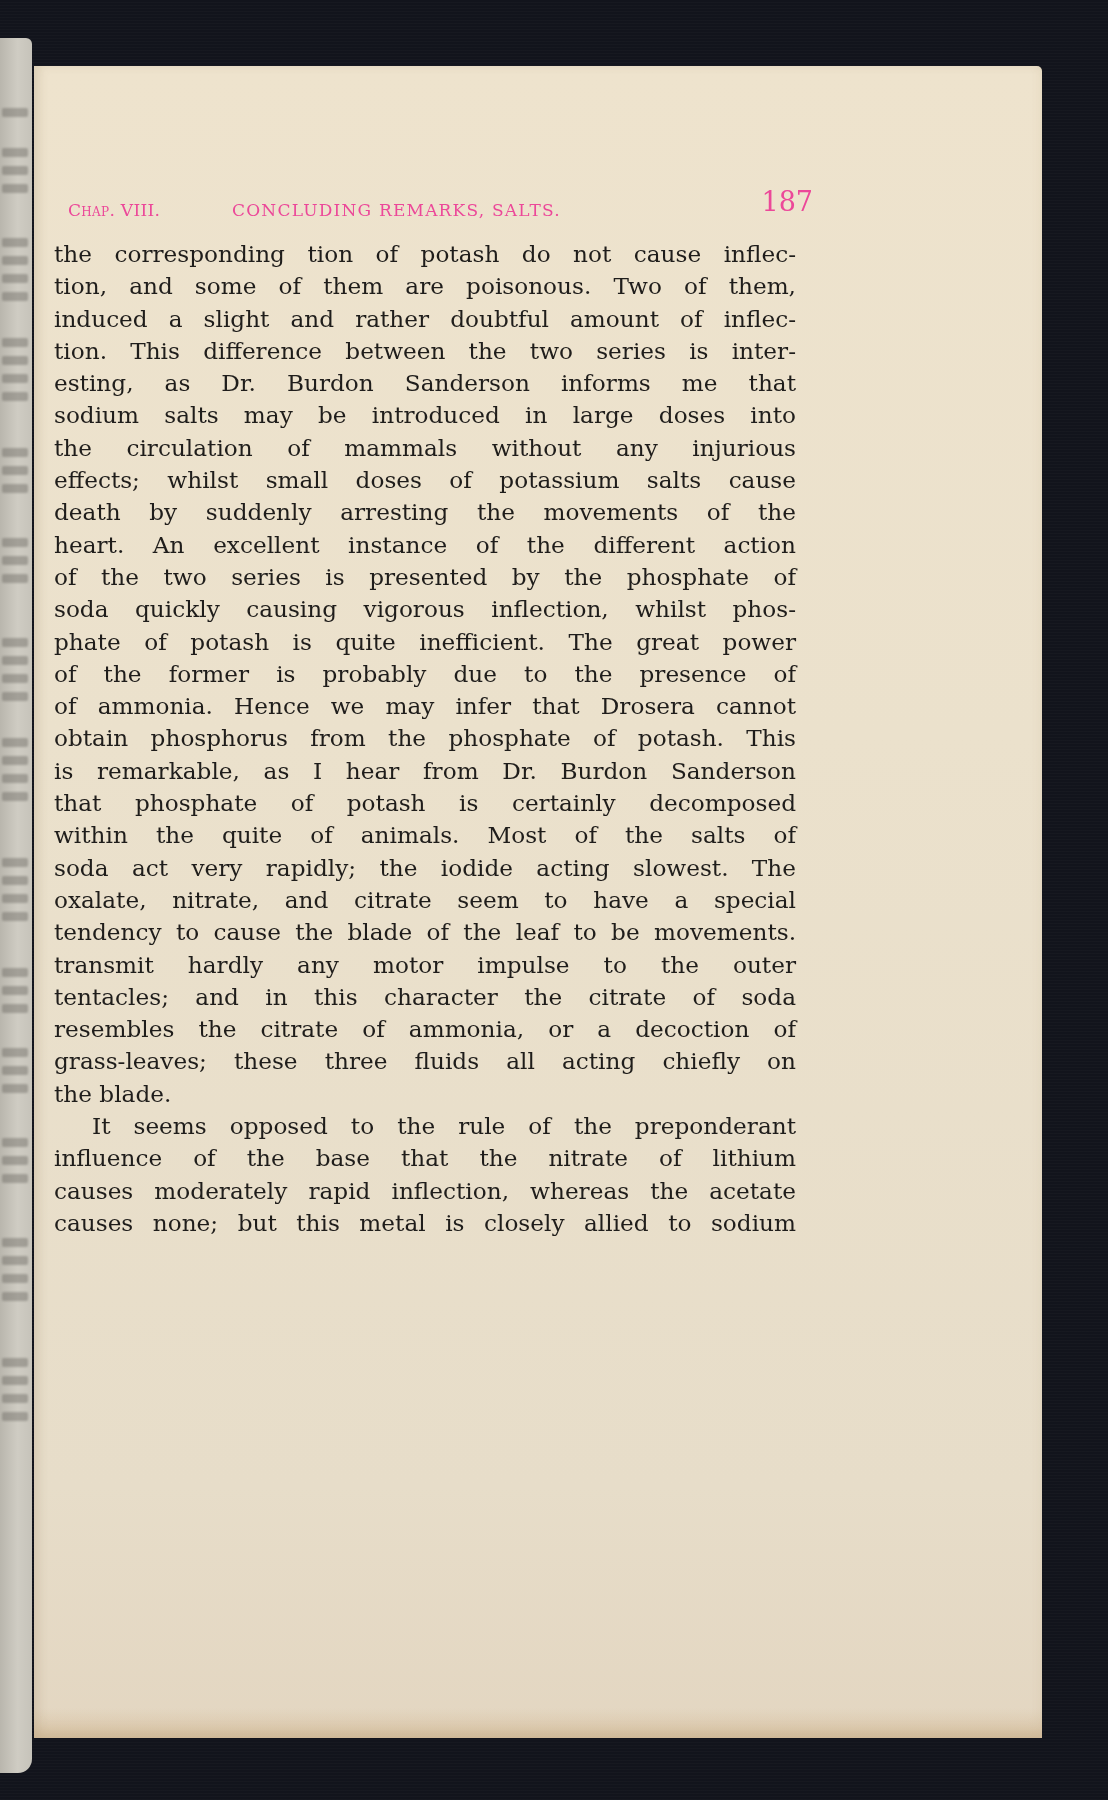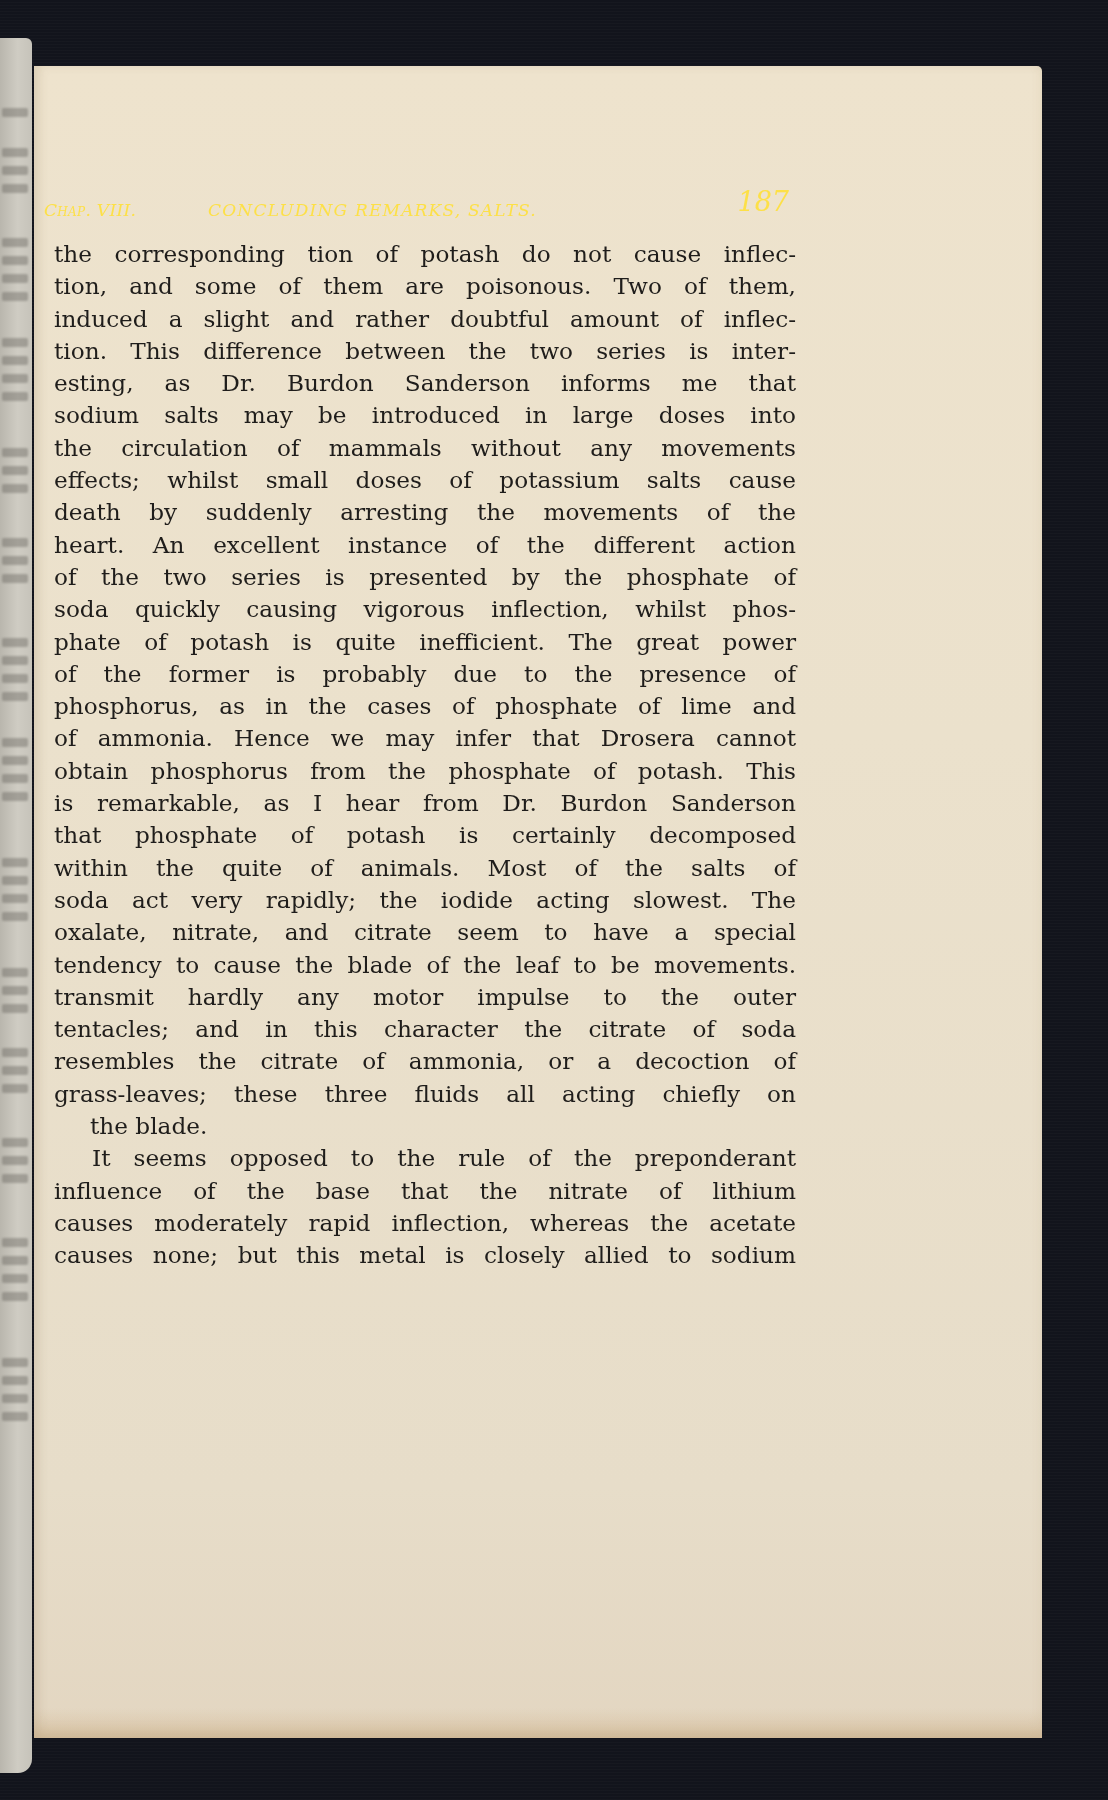--- a/index.html
+++ b/index.html
@@ -23,43 +23,43 @@
     position: absolute; left: 34px; top: 66px; width: 1008px; height: 1672px;
     background: linear-gradient(180deg, #eee3cd 0%, #ebe1cc 40%, #e7ddc9 85%, #e3d6c1 100%);
     box-shadow: inset 6px 0 10px rgba(120,100,70,0.10), inset 0 -8px 12px rgba(160,120,70,0.12);
     border-top-right-radius: 5px;
   }
   .page::after {
     content: ""; position: absolute; left: 0; right: 0; bottom: 0; height: 30px;
     background: linear-gradient(0deg, rgba(190,150,95,0.28), transparent);
   }
   .running-head {
-    position: absolute; left: 44px; top: 186px; width: 745px; height: 40px;
-    font-family: "DejaVu Serif", "Liberation Serif", serif; color: #fde047; font-style: italic;
+    position: absolute; left: 68px; top: 186px; width: 745px; height: 40px;
+    font-family: "DejaVu Serif", "Liberation Serif", serif; color: #ec4899;
   }
   .chap {
     position: absolute; left: 0; top: 14px; font-size: 17px; letter-spacing: 0.3px;
     font-variant: small-caps;
   }
   .title {
     position: absolute; left: 164px; top: 14px; font-size: 17px; letter-spacing: 1.2px; text-align: center;
   }
   .page-number {
     position: absolute; right: 0; top: 0; font-size: 27px;
   }
   .body-text {
     position: absolute; left: 54px; top: 238px; width: 742px;
     font-family: "DejaVu Serif", "Liberation Serif", serif;
     font-size: 23.2px; line-height: 32.3px; color: #1f1d1b;
   }
   .line {
     display: block; height: 32.3px; white-space: nowrap;
     text-align: justify; text-align-last: justify;
   }
-  .line.last { text-align-last: left; margin-left: 36px; }
+  .line.last { text-align-last: left; }
   .line.indent { padding-left: 38px; }
 </style>
 </head>
 <body>
 
 <div class="prev-page-strip">
   <div class="ghost" style="top:70px"></div>
     <div class="ghost" style="top:110px"></div>
   <div class="ghost" style="top:128px"></div>
     <div class="ghost" style="top:146px"></div>
@@ -117,29 +117,28 @@
 </div>
 
 <div class="body-text">
   <div>
     <span class="line">the corresponding tion of potash do not cause inflec-</span>
     <span class="line">tion, and some of them are poisonous.  Two of them,</span>
     <span class="line">induced a slight and rather doubtful amount of inflec-</span>
     <span class="line">tion.  This difference between the two series is inter-</span>
     <span class="line">esting, as Dr. Burdon Sanderson informs me that</span>
     <span class="line">sodium salts may be introduced in large doses into</span>
-    <span class="line">the circulation of mammals without any movements</span>
+    <span class="line">the circulation of mammals without any injurious</span>
     <span class="line">effects; whilst small doses of potassium salts cause</span>
     <span class="line">death by suddenly arresting the movements of the</span>
     <span class="line">heart.  An excellent instance of the different action</span>
     <span class="line">of the two series is presented by the phosphate of</span>
     <span class="line">soda quickly causing vigorous inflection, whilst phos-</span>
     <span class="line">phate of potash is quite inefficient.  The great power</span>
     <span class="line">of the former is probably due to the presence of</span>
-    <span class="line">phosphorus, as in the cases of phosphate of lime and</span>
     <span class="line">of ammonia.  Hence we may infer that Drosera cannot</span>
     <span class="line">obtain phosphorus from the phosphate of potash.  This</span>
     <span class="line">is remarkable, as I hear from Dr. Burdon Sanderson</span>
     <span class="line">that phosphate of potash is certainly decomposed</span>
     <span class="line">within the quite of animals.  Most of the salts of</span>
     <span class="line">soda act very rapidly; the iodide acting slowest.  The</span>
     <span class="line">oxalate, nitrate, and citrate seem to have a special</span>
     <span class="line">tendency to cause the blade of the leaf to be movements.</span>
     <span class="line">transmit hardly any motor impulse to the outer</span>
     <span class="line">tentacles; and in this character the citrate of soda</span>

